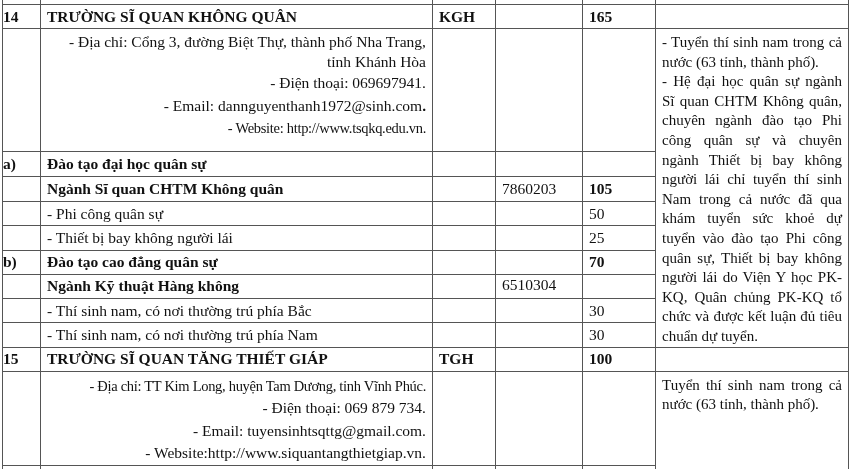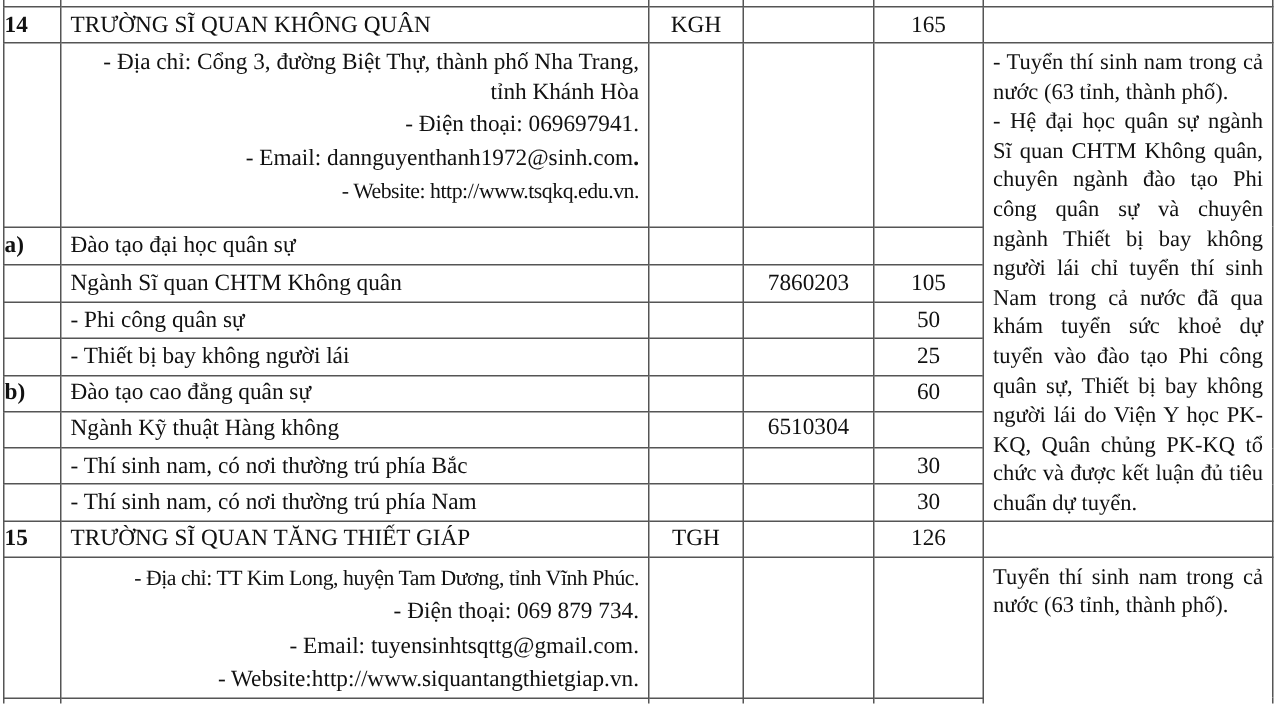--- a/index.html
+++ b/index.html
@@ -1,22 +1,22 @@
 <!DOCTYPE html>
 <html><head>
 <meta charset="utf-8">
 <style>
   html, body { margin: 0; padding: 0; background: #ffffff; }
   body { width: 851px; height: 469px; overflow: hidden; position: relative;
          font-family: "Liberation Serif", "DejaVu Serif", serif; color: #111; }
   table { border-collapse: collapse; position: absolute; left: 2px; top: -17px; width: 846px; table-layout: fixed; }
   td { border: 1px solid #555; padding: 0 6px; font-size: 15.5px; line-height: 20px; vertical-align: middle; overflow: hidden; }
   td.c1 { text-align: left; font-weight: bold; padding: 0; }
-  td.num { text-align: center; margin-left: 24px; }
-  td.b { font-weight: normal; }
+  td.num { text-align: left; margin-left: 24px; }
+  td.b { font-weight: bold; }
   td.note { vertical-align: top; text-align: justify; padding-top: 4px; line-height: 19.6px; font-size: 15px; }
   td.info { vertical-align: top; padding-top: 3px; text-align: right; }
   .line { display: block; line-height: 22.5px; }
   .line.wrap { line-height: 20px; }
   .line.small { font-size: 14.5px; letter-spacing: -0.3px; margin-left: 19px; }
   tr.h22 td { height: 21px; }
   tr.h23 td { height: 22px; }
   tr.hdr td { height: 23px; }
   .bolddot { font-weight: bold; }
 </style>
@@ -95,21 +95,21 @@
     <td>- Thiết bị bay không người lái</td>
     <td></td>
     <td class="num"></td>
     <td class="num">25</td>
   </tr>
   <tr class="h22">
     <td class="c1">b)</td>
     <td class="b">Đào tạo cao đẳng quân sự</td>
     <td></td>
     <td class="num"></td>
-    <td class="num b">60</td>
+    <td class="num b">70</td>
   </tr>
   <tr class="h22">
     <td class="c1"></td>
     <td class="b">Ngành Kỹ thuật Hàng không</td>
     <td></td>
     <td class="num" style="vertical-align:top">6510304</td>
     <td class="num b"></td>
   </tr>
   <tr class="h22">
     <td class="c1"></td>
@@ -124,21 +124,21 @@
     <td></td>
     <td class="num"></td>
     <td class="num">30</td>
   </tr>
 
   <tr class="hdr">
     <td class="c1">15</td>
     <td class="b">TRƯỜNG SĨ QUAN TĂNG THIẾT GIÁP</td>
     <td class="num b">TGH</td>
     <td class="num"></td>
-    <td class="num b">126</td>
+    <td class="num b">100</td>
     <td></td>
   </tr>
 
   <tr style="height:89px">
     <td class="c1"></td>
     <td class="info">
       <span class="line small">- Địa chỉ: TT Kim Long, huyện Tam Dương, tỉnh Vĩnh Phúc.</span>
       <span class="line">- Điện thoại: 069 879 734.</span>
       <span class="line">- Email: tuyensinhtsqttg@gmail.com.</span>
       <span class="line">- Website:http://www.siquantangthietgiap.vn.</span>

